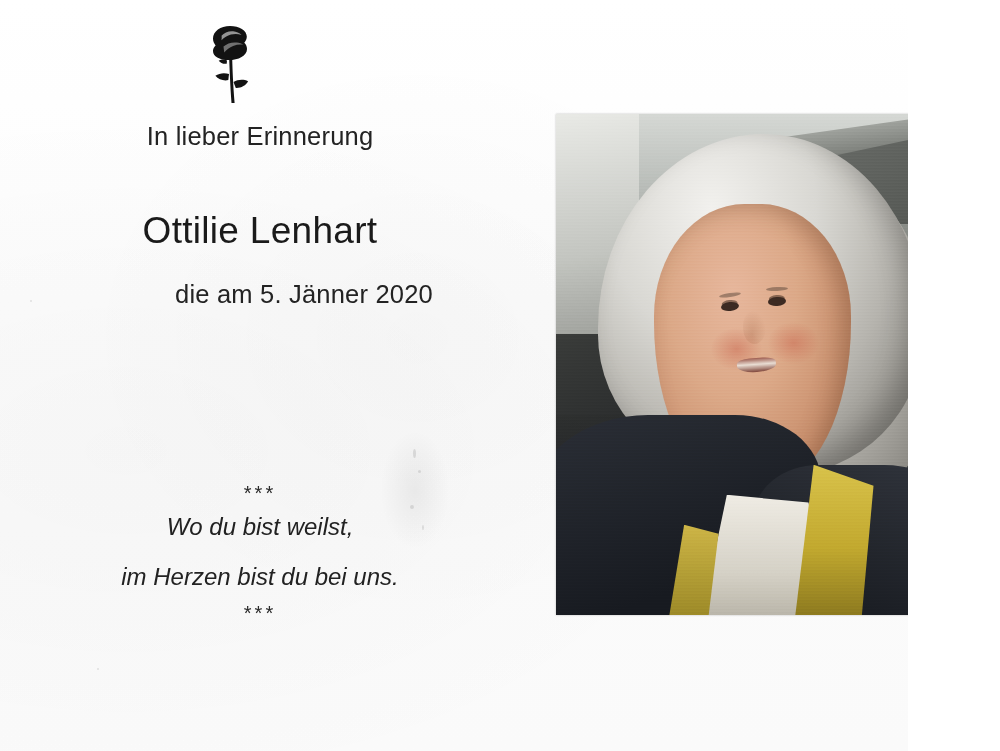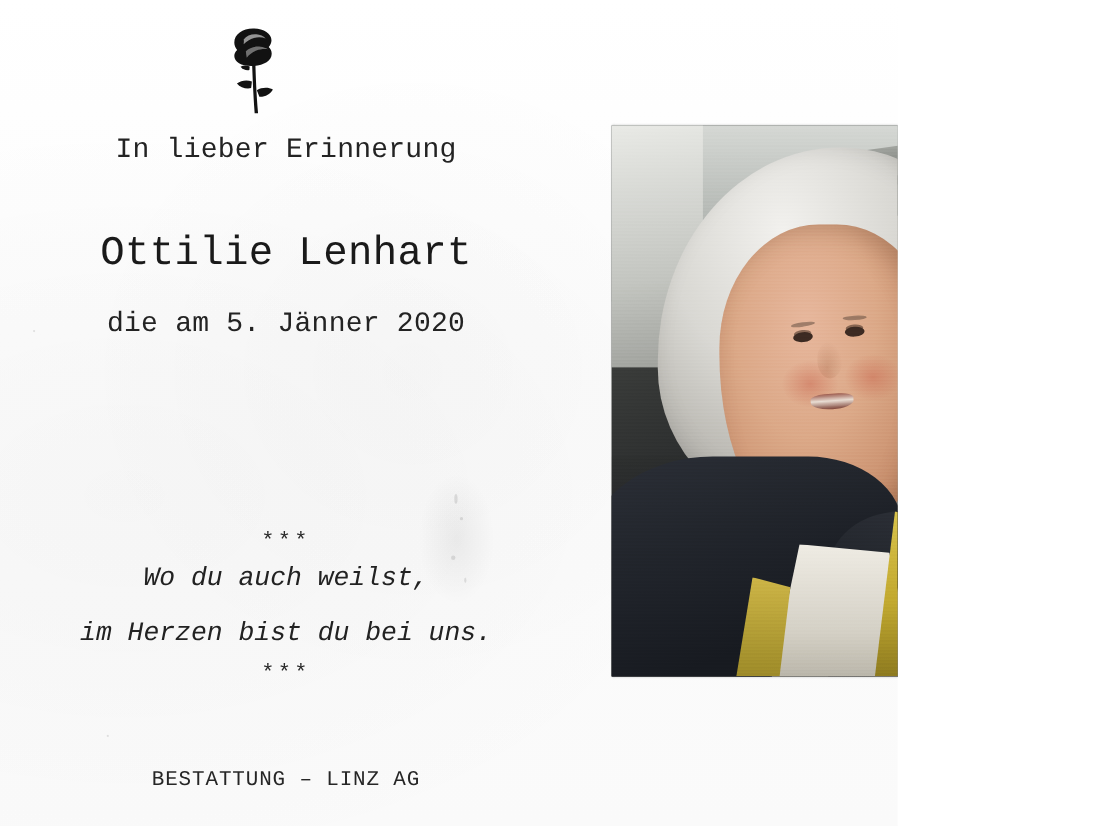--- a/index.html
+++ b/index.html
@@ -10,29 +10,28 @@
   body {
     width: 1000px;
     height: 751px;
     font-family: "Liberation Sans", sans-serif;
     color: #1d1d1d;
     overflow: hidden;
   }
 
   .card {
     position: relative;
-    width: 816px;
+    width: 908px;
     height: 751px;
     background: #fdfdfd;
     background-image:
       radial-gradient(ellipse at 14% 60%, rgba(0,0,0,0.022) 0%, rgba(0,0,0,0) 55%),
       radial-gradient(ellipse at 46% 45%, rgba(0,0,0,0.018) 0%, rgba(0,0,0,0) 50%),
       linear-gradient(180deg, #ffffff 0%, #fcfcfc 40%, #fafafa 100%);
     overflow: hidden;
-    font-family: Liberation Mono, monospace;
   }
 
   
   .speckle {
     position: absolute;
     background: rgba(0,0,0,0.10);
     border-radius: 50%;
     pointer-events: none;
   }
   .smudge {
@@ -84,20 +83,21 @@
 
   .details {
     position: absolute;
     left: 0;
     top: 276px;
     width: 520px;
     font-size: 25.5px;
     line-height: 37px;
     letter-spacing: 0.2px;
     color: #232323;
+    padding-left: 44px;
   }
 
   .stars {
     font-size: 20px;
     line-height: 22px;
     letter-spacing: 3px;
     color: #2a2a2a;
   }
 
   .verse-block {
@@ -369,26 +369,25 @@
     </div>
 
     <div class="deceased-name">Ottilie Lenhart</div>
 
     <div class="details">
       <div>die am 5. Jänner 2020</div>
     </div>
 
     <div class="verse-block">
       <div class="stars">***</div>
-      <div class="verse">Wo du auch weilst,</div>
+      <div class="verse">Wo du bist weilst,</div>
       <div class="verse" style="margin-top:16px;">im Herzen bist du bei uns.</div>
       <div class="stars stars-bottom">***</div>
     </div>
 
-    <div class="footer">BESTATTUNG – LINZ AG</div>
   </div>
 
   <div class="photo-frame">
     <div class="ph-bg"></div>
     <div class="ph-sky"></div>
     <div class="ph-rail"></div>
     <div class="ph-table"></div>
     <div class="ph-wall"></div>
     <div class="ph-left-person"></div>
     <div class="ph-dark-left"></div>

